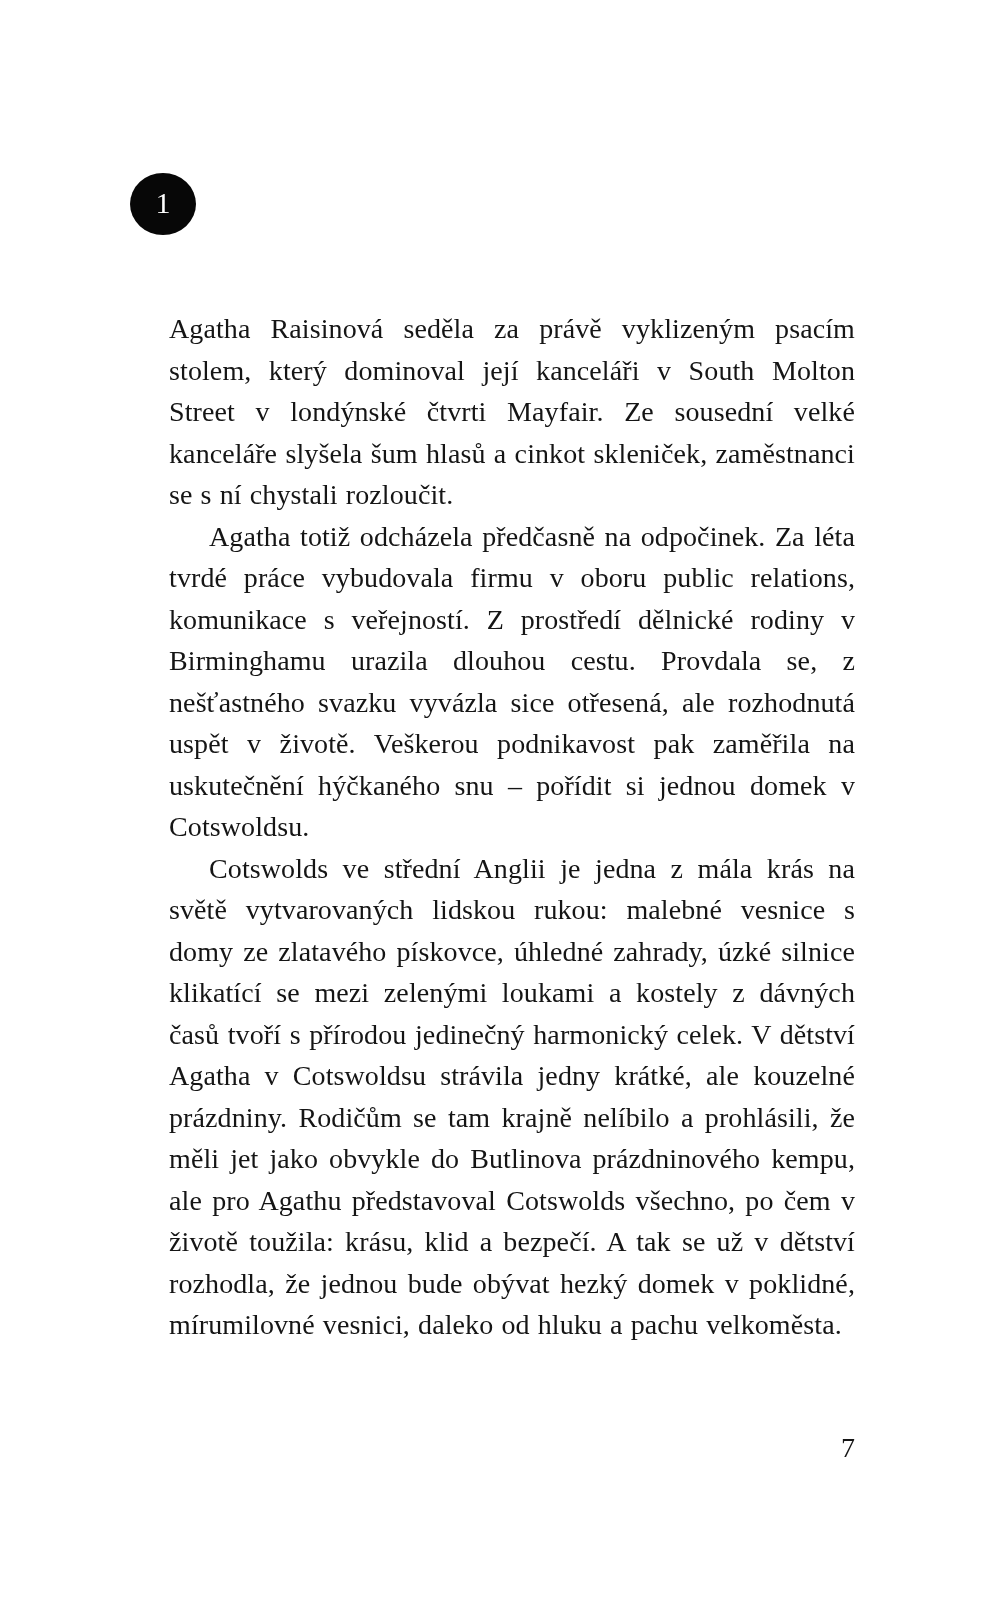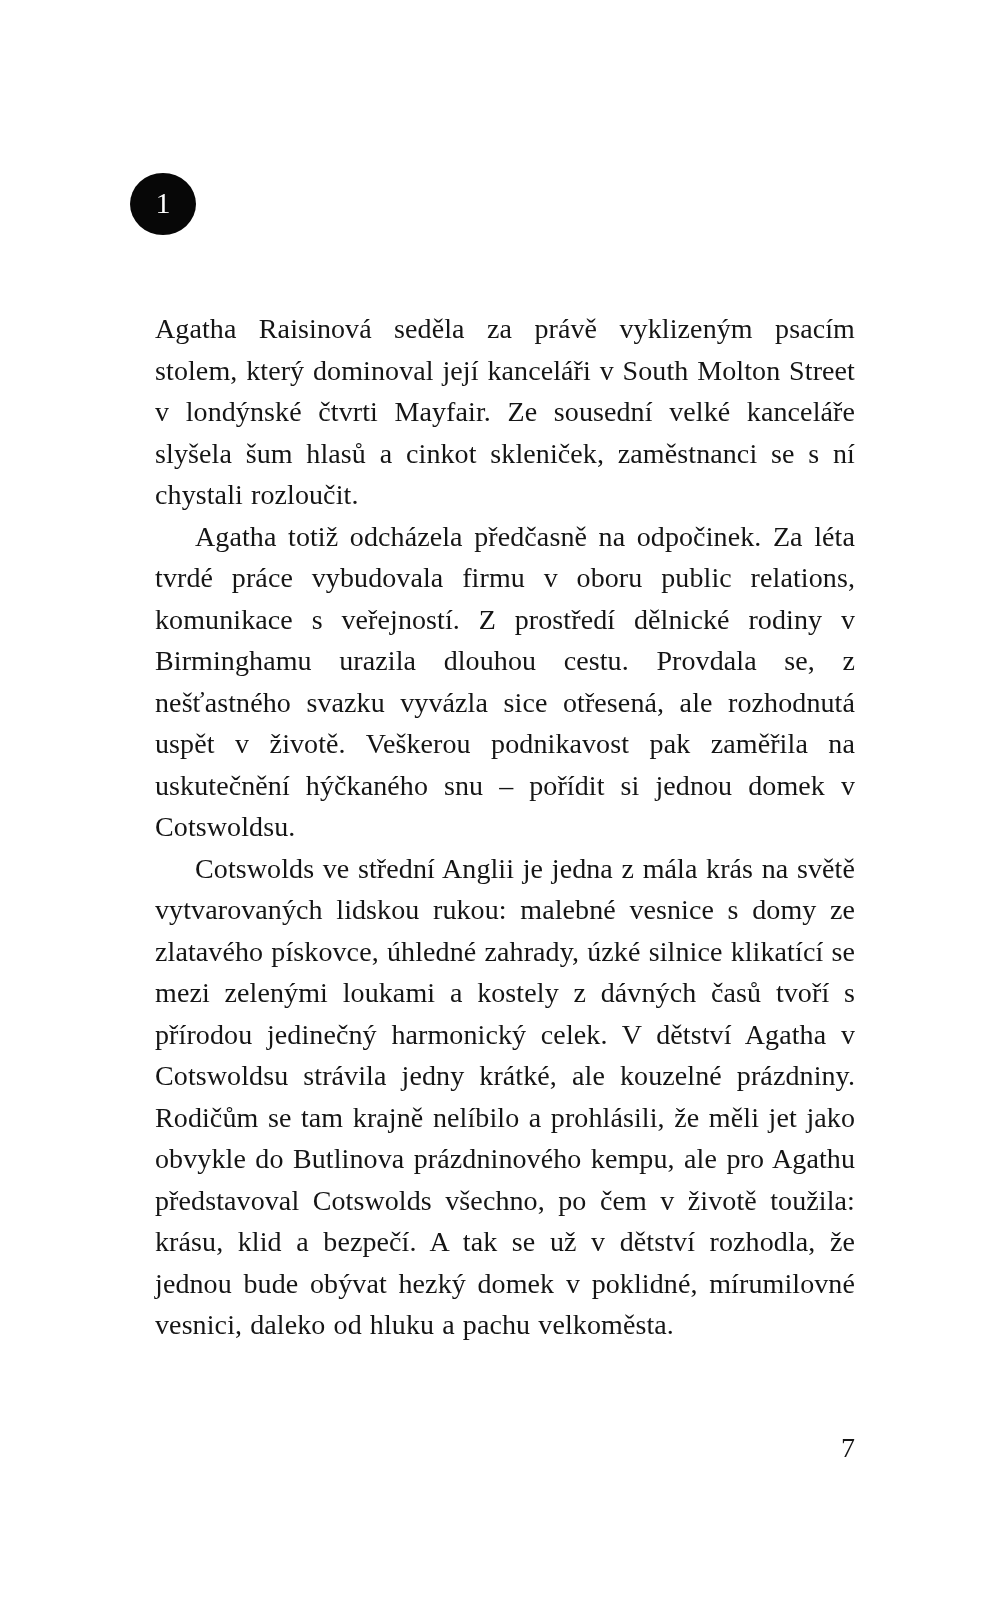--- a/index.html
+++ b/index.html
@@ -46,20 +46,21 @@
     width: 700px;
     font-size: 28px;
     line-height: 41.5px;
     text-align: justify;
     letter-spacing: 0.1px;
     word-spacing: 1px;
   }
 
   .para {
     text-indent: 40px;
+    margin-left: 14px;
   }
 
   .para.first {
     text-indent: 0;
   }
 
   .page-number {
     position: absolute;
     left: 155px;
     top: 1432px;

